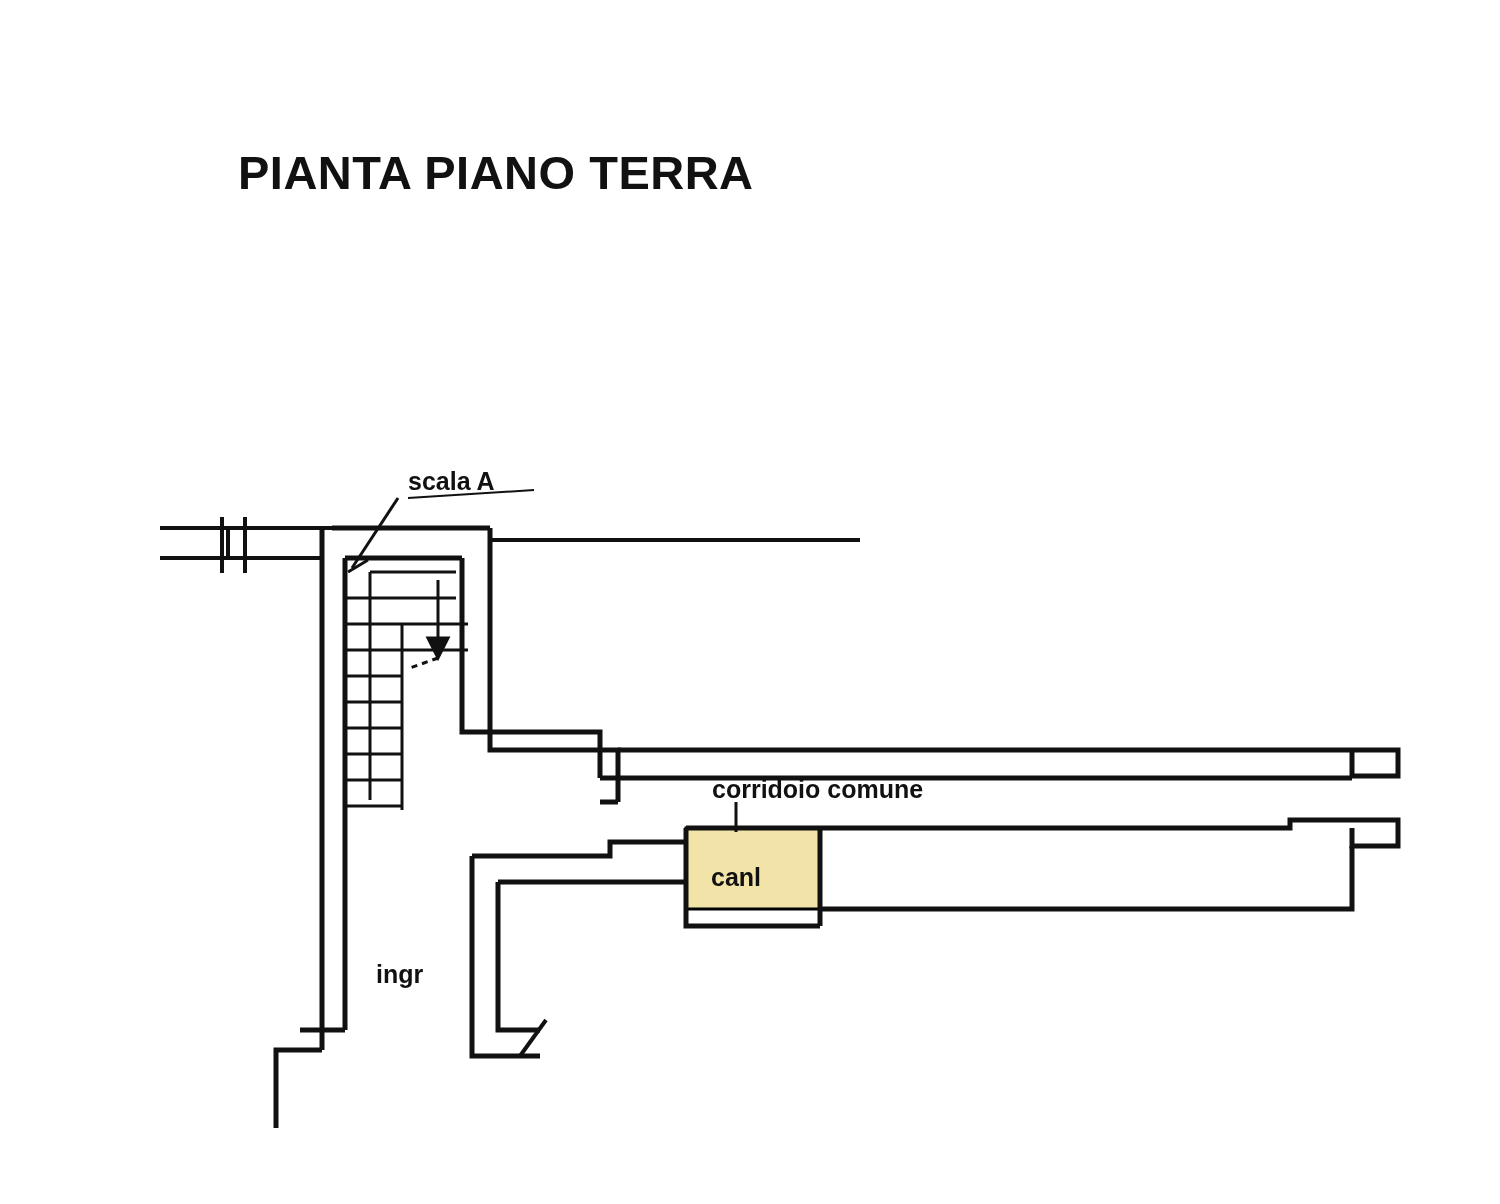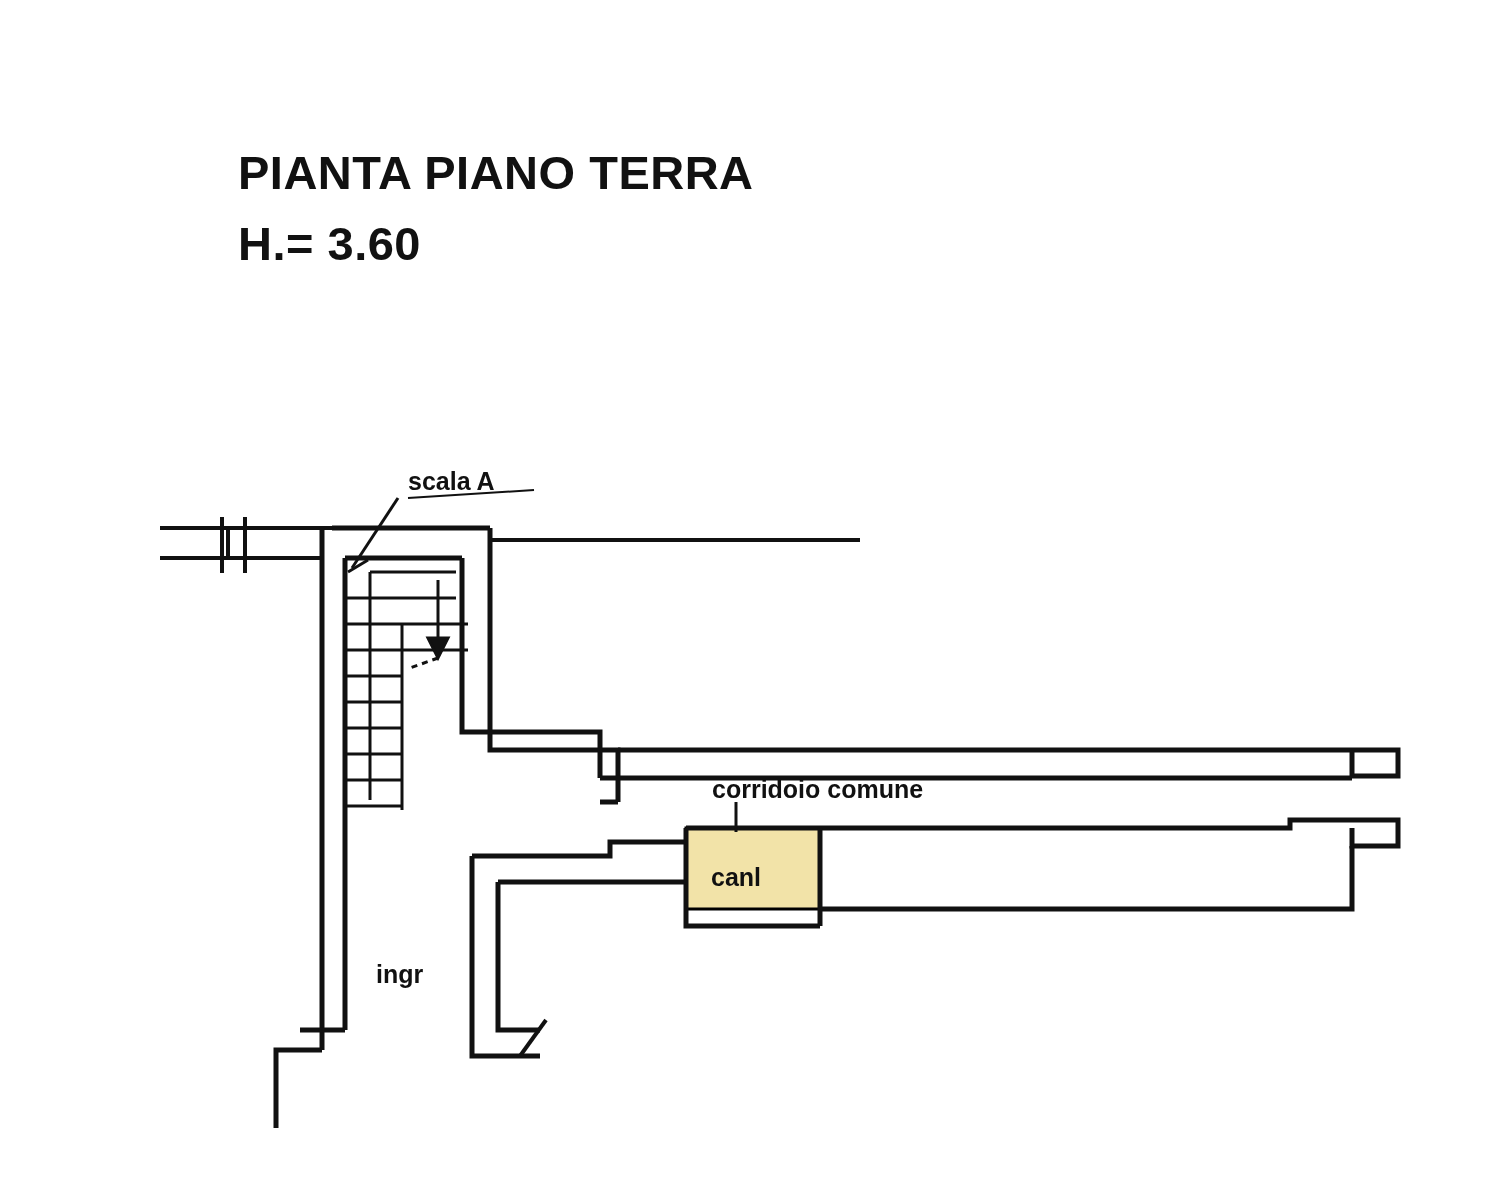--- a/index.html
+++ b/index.html
@@ -53,21 +53,20 @@
     fill: #111111;
   }
 </style>
 </head>
 <body>
 
 <div id="plan-root">
 
   <div class="title-block">
     <div class="title-line">PIANTA PIANO TERRA</div>
-    <div class="title-line">H.= 3.60</div>
   </div>
 
   <div class="svg-wrap">
     <svg width="1500" height="1204" viewBox="0 0 1500 1204" xmlns="http://www.w3.org/2000/svg">
 
       <g>
         <path d="M 686 808 L 820 808 L 820 889 L 686 889 Z" fill="#f2e3a8" stroke="#000000" stroke-width="3"></path>
         <path d="M 686 808 L 686 889" fill="none" stroke="#000000" stroke-width="3"></path>
       </g>
 

